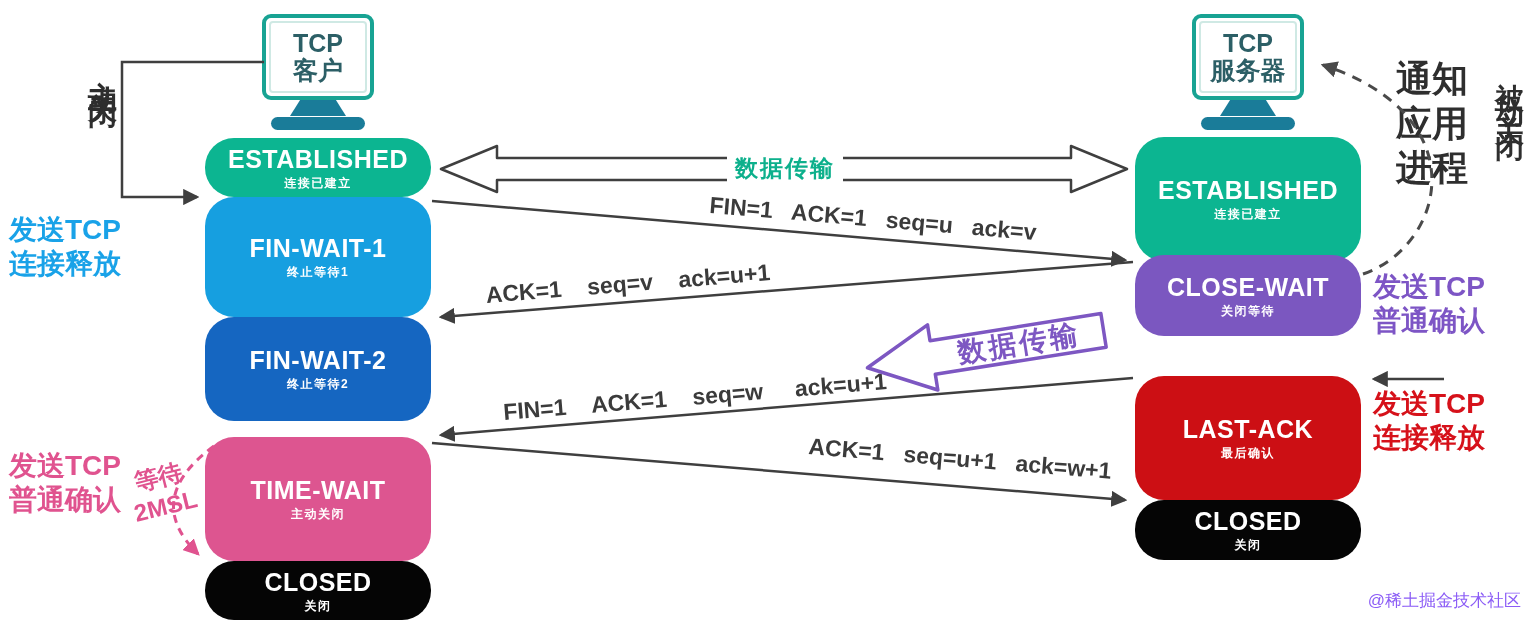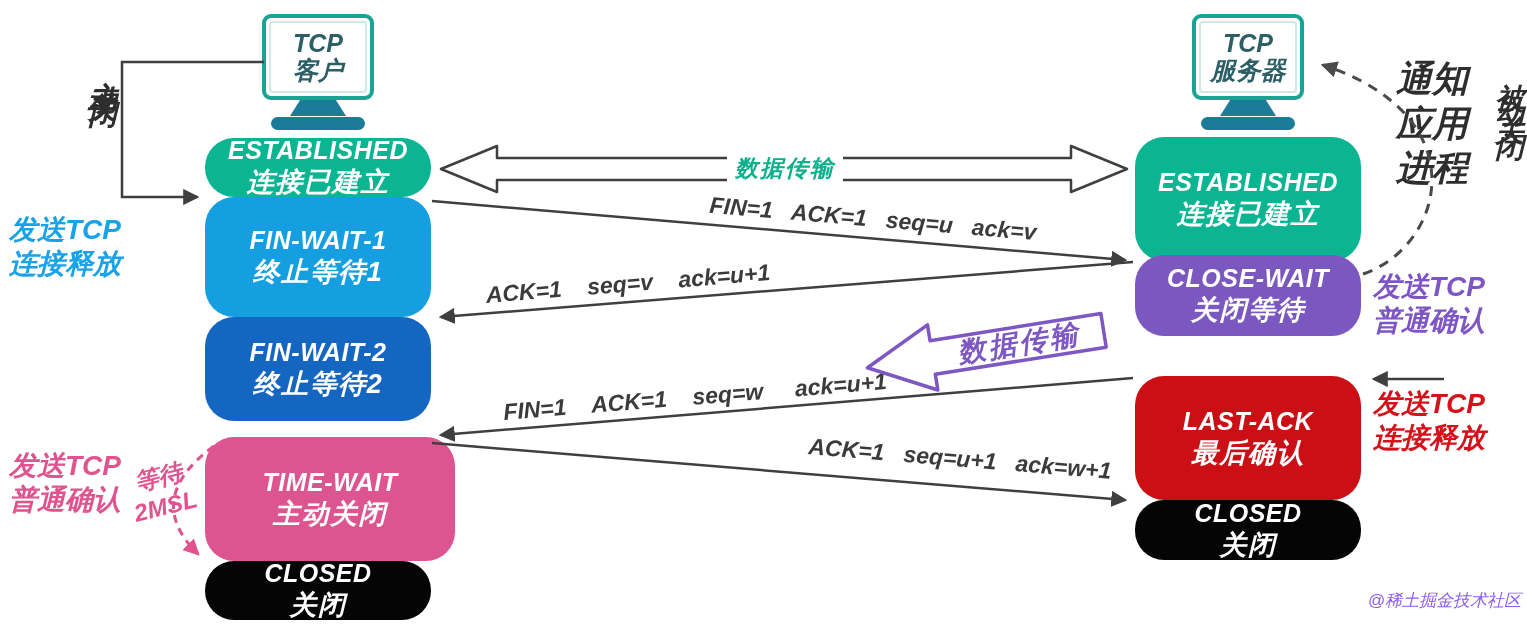--- a/index.html
+++ b/index.html
@@ -1,24 +1,24 @@
 <!DOCTYPE html>
 <html><head>
 <meta charset="utf-8">
 <style>
   * { margin:0; padding:0; box-sizing:border-box; }
   html,body { background:#ffffff; }
   body { font-family:"Liberation Sans","DejaVu Sans",sans-serif; }
-  .stage { position:relative; width:1527px; height:632px; background:#fff; overflow:hidden;font-style:italic; }
+  .stage { position:relative; width:1527px; height:632px; background:#fff; overflow:hidden; }
 
   
   .state { position:absolute; display:flex; flex-direction:column; justify-content:center;
            align-items:center; color:#fff; text-align:center; z-index:1;border-radius:29px; }
   .state .l1 { font-weight:bold; font-size:25px; letter-spacing:.5px; line-height:1.08; }
-  .state .l2 { font-weight:bold; font-size:27px; letter-spacing:1.5px; line-height:1.08; margin-top:4px; }
+  .state .l2 { font-weight:bold; font-size:12px; letter-spacing:1.5px; line-height:1.08; margin-top:4px; }
 
   
   .monitor { position:absolute; width:112px; z-index:2; }
   .mon-frame { width:112px; height:86px; border:4px solid #18a393; border-radius:9px;
                background:#fff; padding:3px; }
   .mon-screen { width:100%; height:100%; border:2px solid #cfe9e4; border-radius:4px;
                 display:flex; flex-direction:column; align-items:center; justify-content:center; }
   .mon-line { font-size:25px; font-weight:bold; color:#2c5f66; line-height:1.08; }
   .mon-neck { width:56px; height:16px; margin:0 auto; background:#1a7c99;
               clip-path:polygon(18% 0,82% 0,100% 100%,0 100%); }
@@ -95,21 +95,21 @@
     <div class="l2">连接已建立</div>
   </div>
   <div class="state" style="left: 205px; top: 197px; width: 226px; height: 120px; background-color: rgb(22, 159, 224);">
     <div class="l1">FIN-WAIT-1</div>
     <div class="l2">终止等待1</div>
   </div>
   <div class="state" style="left: 205px; top: 317px; width: 226px; height: 104px; background-color: rgb(21, 102, 193);">
     <div class="l1">FIN-WAIT-2</div>
     <div class="l2">终止等待2</div>
   </div>
-  <div class="state" style="left: 205px; top: 437px; width: 250px; height: 124px; background-color: rgb(221, 85, 144);">
+  <div class="state" style="left: 205px; top: 437px; width: 226px; height: 124px; background-color: rgb(221, 85, 144);">
     <div class="l1">TIME-WAIT</div>
     <div class="l2">主动关闭</div>
   </div>
   <div class="state" style="left: 205px; top: 561px; width: 226px; height: 59px; background-color: rgb(5, 5, 5);">
     <div class="l1">CLOSED</div>
     <div class="l2">关闭</div>
   </div>
 
   <div class="state" style="left: 1135px; top: 137px; width: 226px; height: 124px; background-color: rgb(12, 181, 145);">
     <div class="l1">ESTABLISHED</div>

